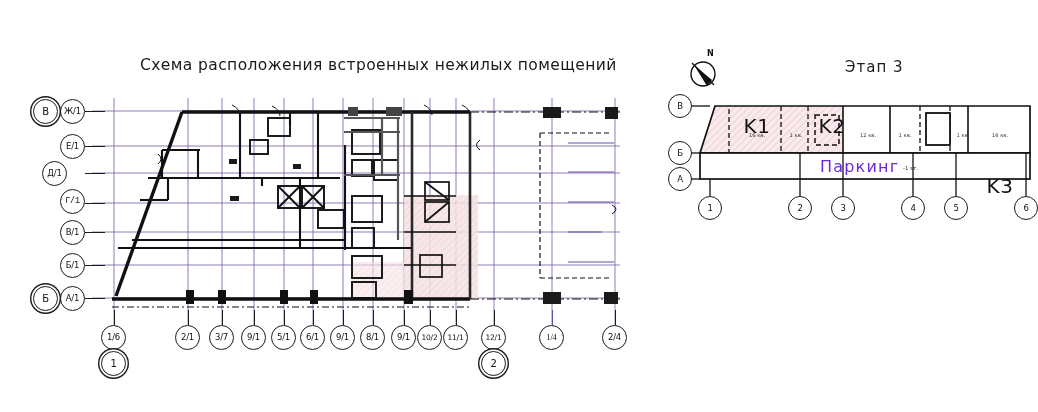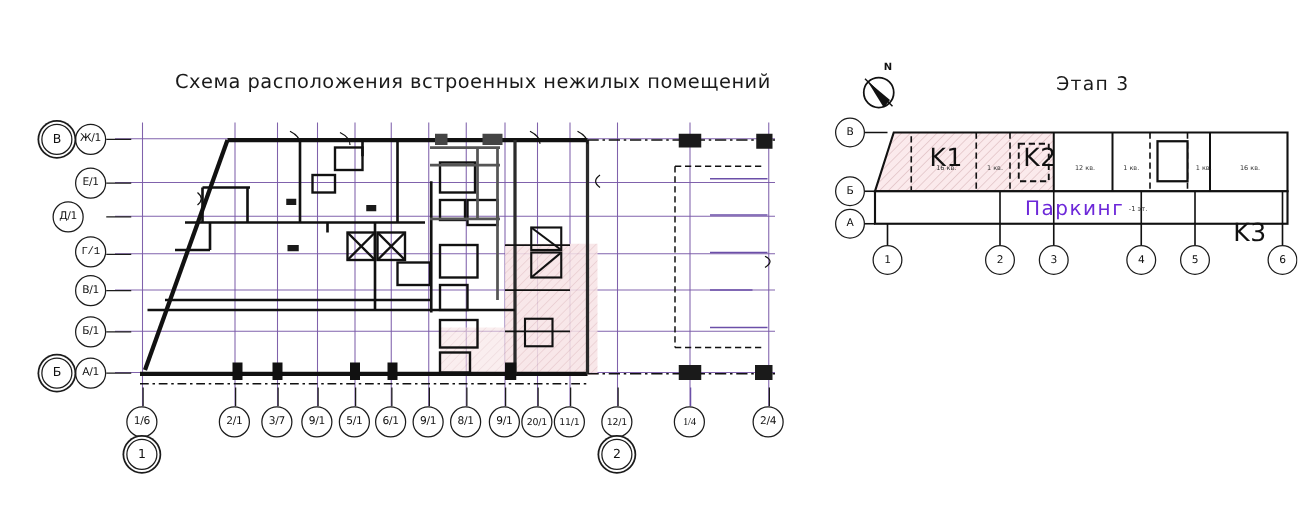--- a/index.html
+++ b/index.html
@@ -339,21 +339,21 @@
   <div class="tick" style="left:342.5px; top:310px; width:1.3px; height:15px;"></div>
   <div class="bubble" style="left:330px; top:325px; width:25px; height:25px;">9/1</div>
 
   <div class="tick" style="left:372.5px; top:310px; width:1.3px; height:15px;"></div>
   <div class="bubble" style="left:360px; top:325px; width:25px; height:25px;">8/1</div>
 
   <div class="tick" style="left:403.5px; top:310px; width:1.3px; height:15px;"></div>
   <div class="bubble" style="left:391px; top:325px; width:25px; height:25px;">9/1</div>
 
   <div class="tick" style="left:429.5px; top:310px; width:1.3px; height:15px;"></div>
-  <div class="bubble" style="left:417px; top:325px; width:25px; height:25px; font-size:7.5px;">20/1</div>
+  <div class="bubble" style="left:417px; top:325px; width:25px; height:25px; font-size:7.5px;">10/2</div>
 
   <div class="tick" style="left:455.5px; top:310px; width:1.3px; height:15px;"></div>
   <div class="bubble" style="left:443px; top:325px; width:25px; height:25px; font-size:7.5px;">11/1</div>
 
   <div class="tick" style="left:493.5px; top:310px; width:1.3px; height:15px;"></div>
   <div class="bubble" style="left:481px; top:325px; width:25px; height:25px; font-size:7.5px;">12/1</div>
 
   <div class="tick" style="left:551.5px; top:310px; width:1.3px; height:15px; background:#6b4fa8;"></div>
   <div class="bubble" style="left:539px; top:325px; width:25px; height:25px;font-family:Liberation Serif, serif;">1/4</div>
 

